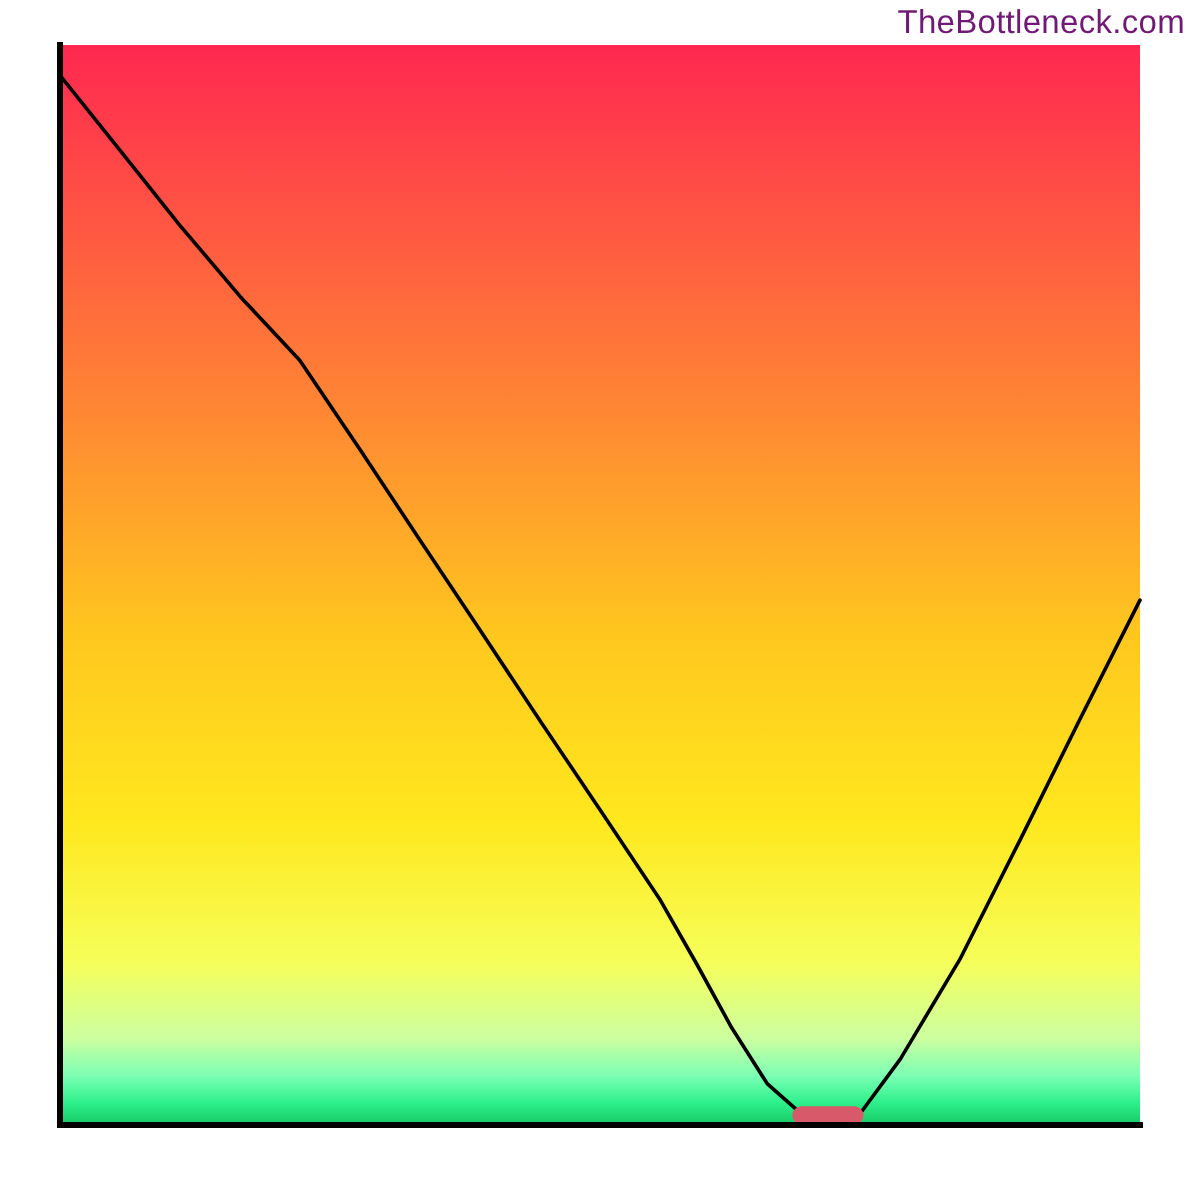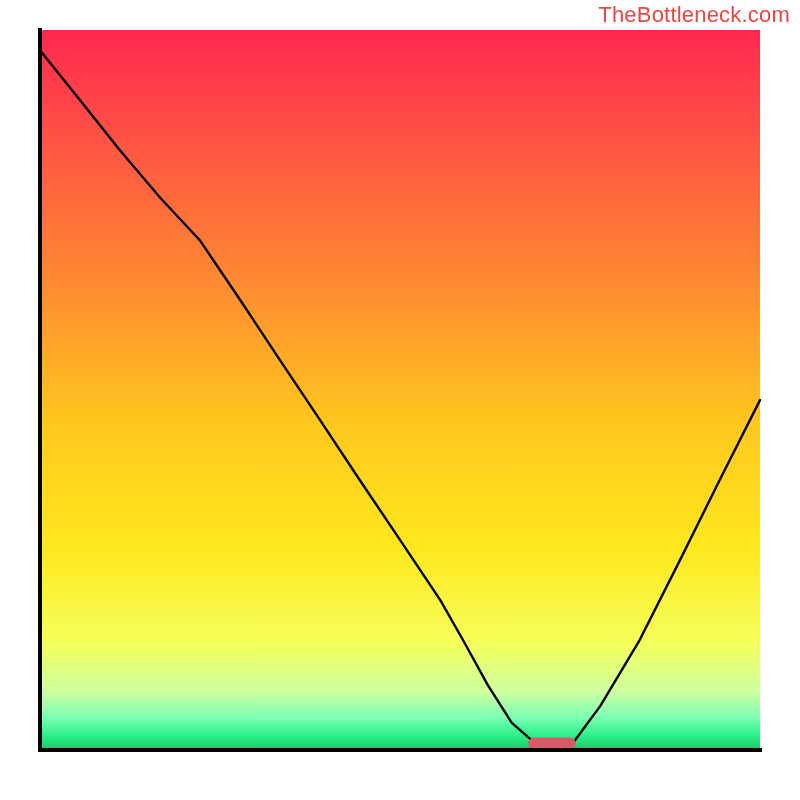--- a/index.html
+++ b/index.html
@@ -12,21 +12,21 @@
   }
   .stage {
     position: relative;
     width: 800px;
     height: 800px;
   }
   .watermark {
     position: absolute;
     top: 2px;
     right: 10px;
-    color: #ef4444;
+    color: #701a75;
     font-size: 22px;
     font-weight: 500;
     letter-spacing: 0.2px;
     user-select: none;
   }
   svg {
     display: block;
     position: absolute;
     left: 0;
     top: 0;

